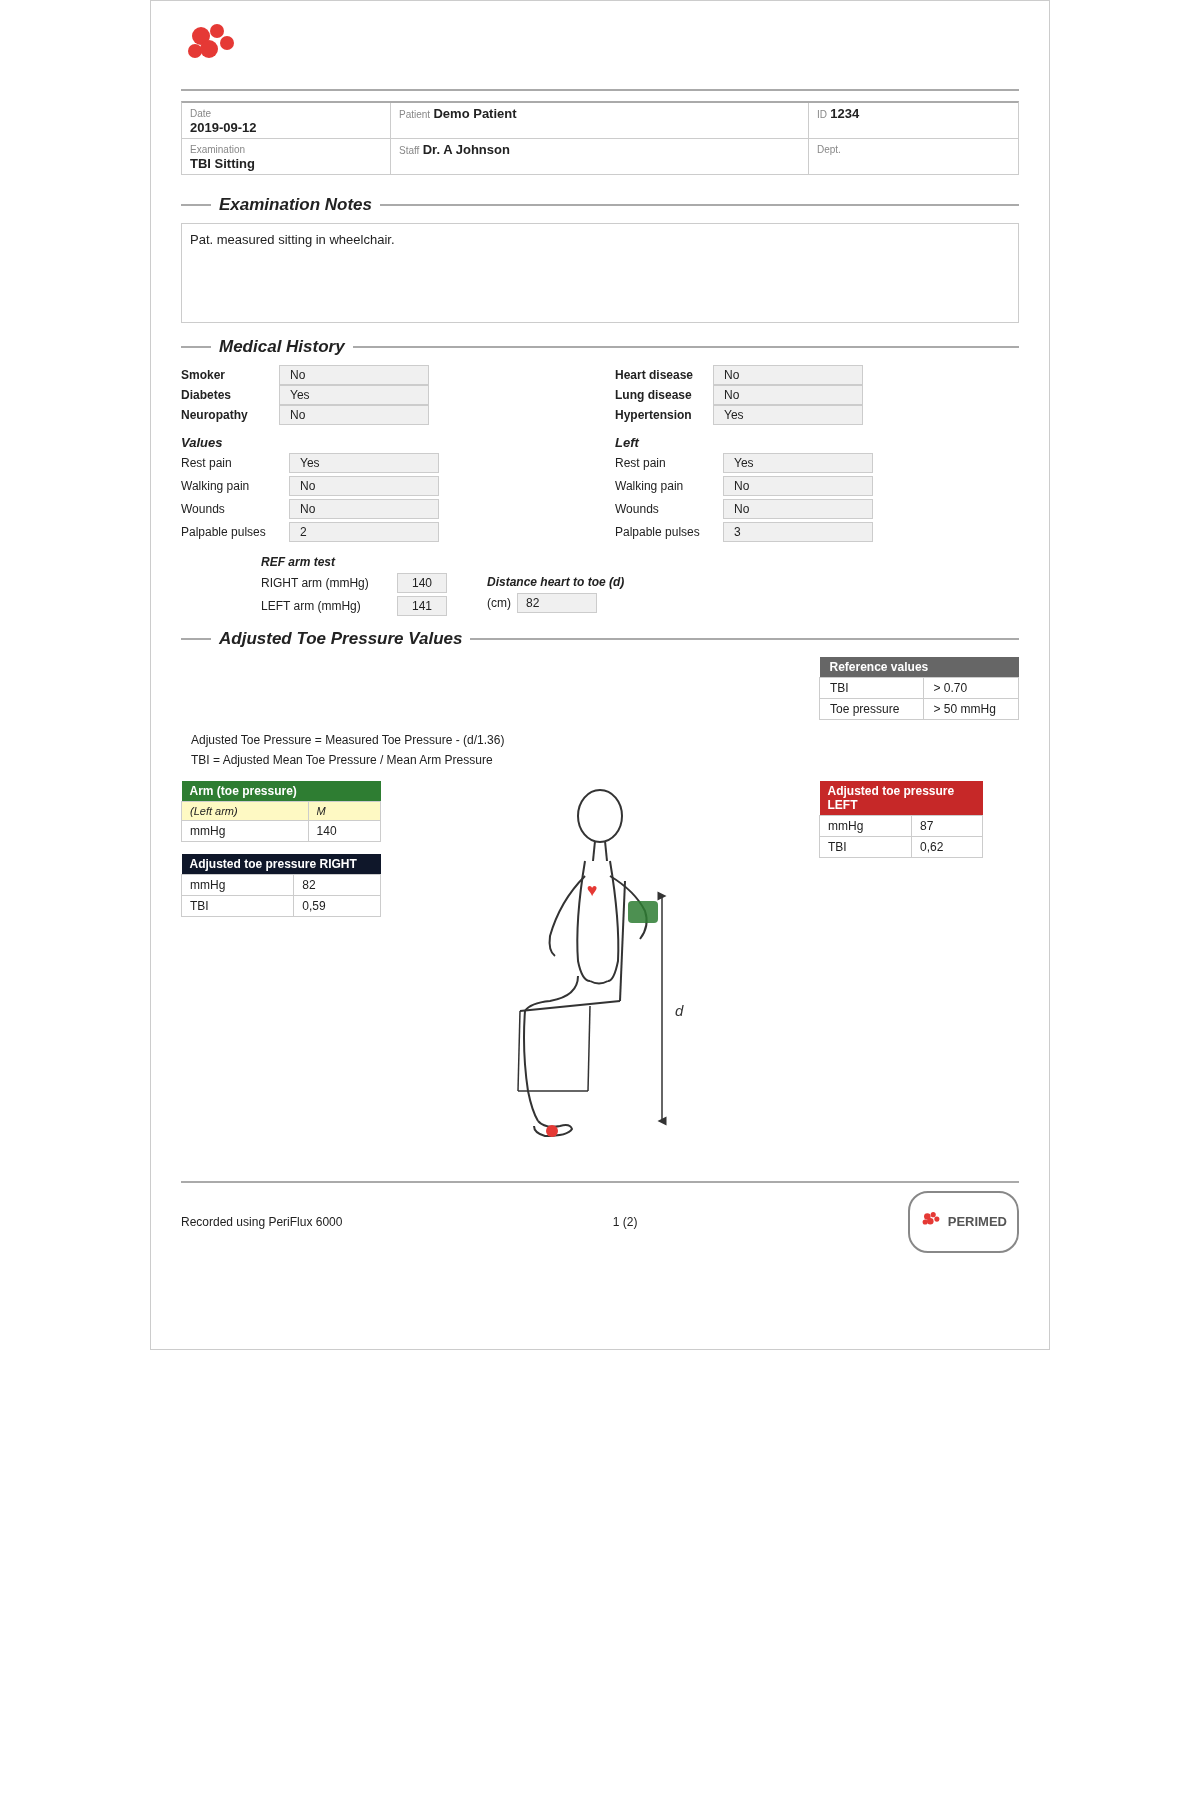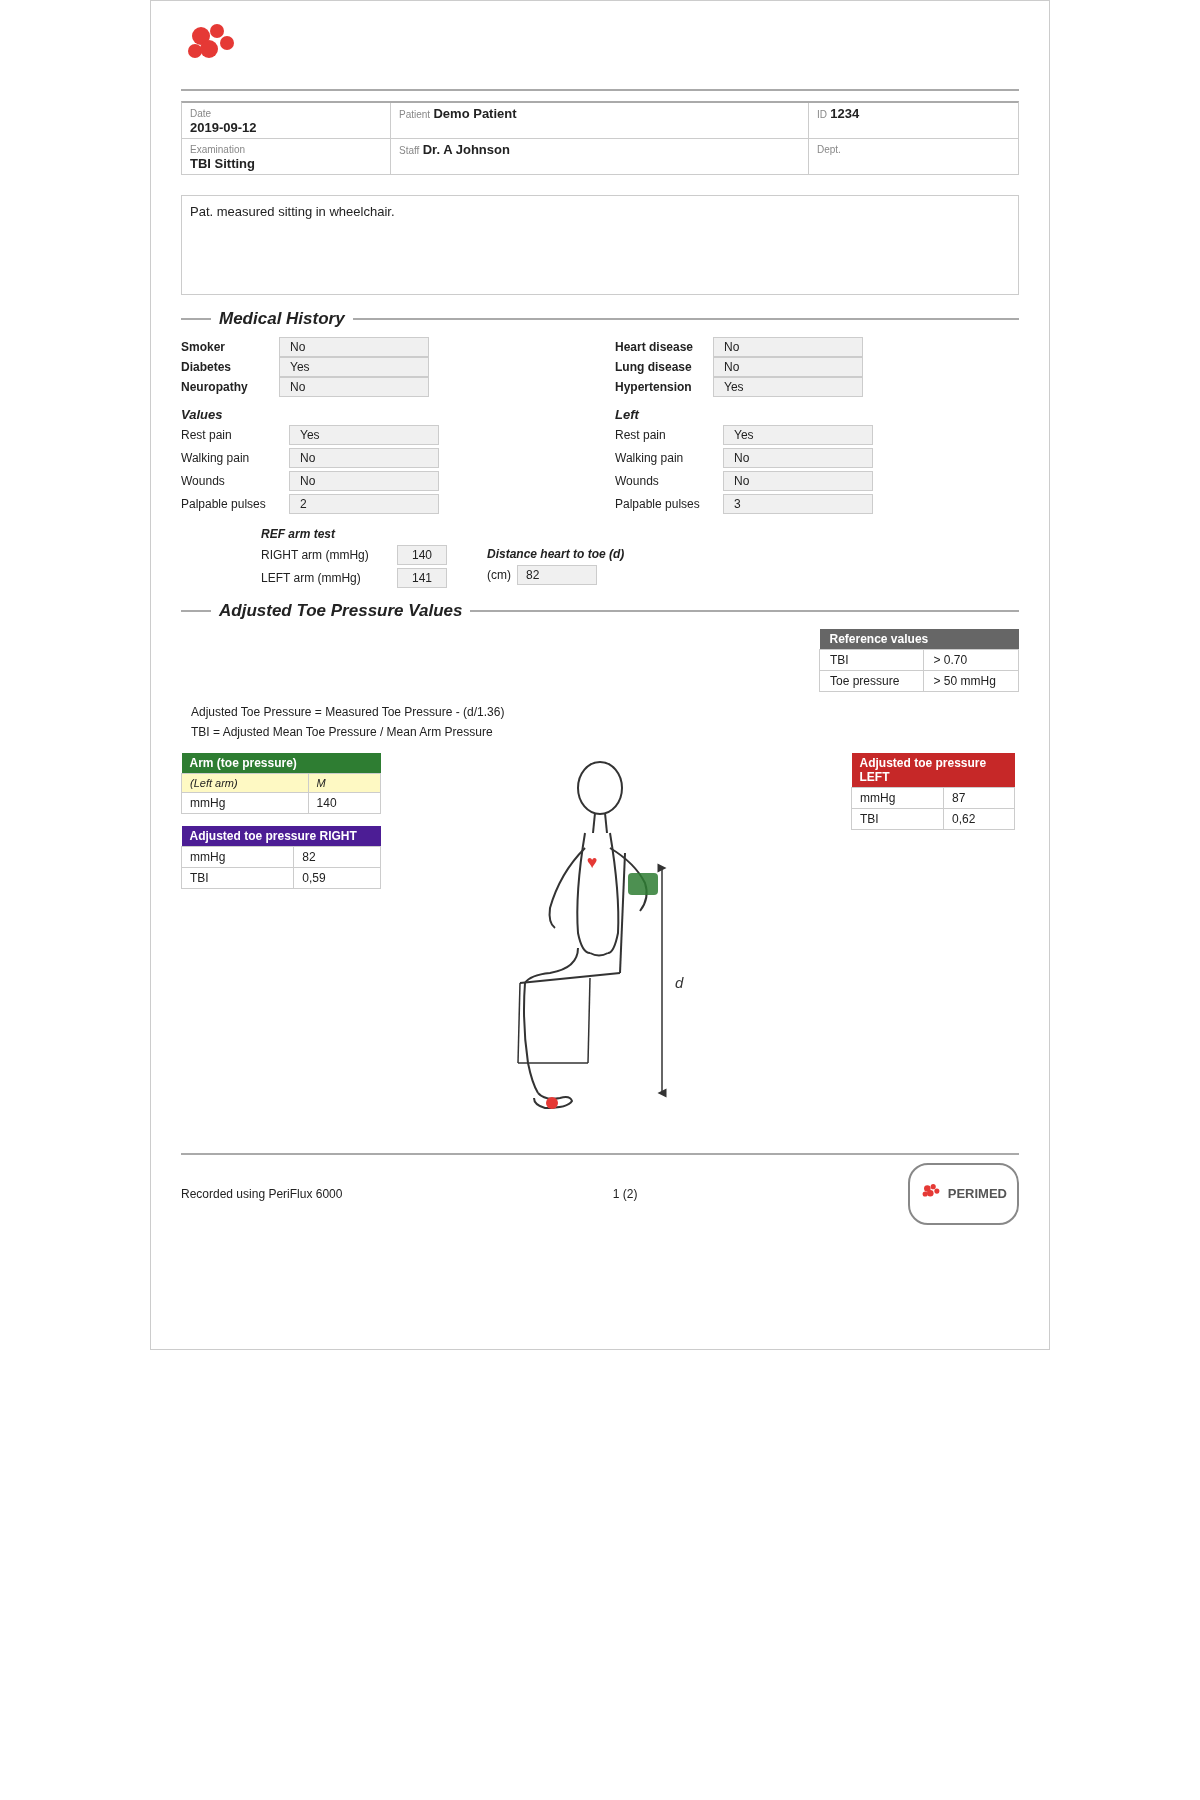--- a/index.html
+++ b/index.html
@@ -263,21 +263,21 @@
       background: #fef9c3;
       font-size: 11px;
       font-style: italic;
     }
     .adj-right-table {
       border-collapse: collapse;
       font-size: 12px;
       width: 200px;
     }
     .adj-right-table th {
-      background: #4c1d95;
+      background: #0f172a;
       color: #fff;
       padding: 3px 8px;
       text-align: left;
       font-size: 12px;
     }
     .adj-right-table td {
       border: 1px solid #ccc;
       padding: 3px 8px;
     }
     .diagram-center {
@@ -290,21 +290,20 @@
     .right-boxes {
       display: flex;
       flex-direction: column;
       gap: 12px;
       min-width: 200px;
     }
     .adj-left-table {
       border-collapse: collapse;
       font-size: 12px;
       width: 164px;
-      margin-left: 32px;
     }
     .adj-left-table th {
       background: #c62828;
       color: #fff;
       padding: 3px 8px;
       text-align: left;
       font-size: 12px;
     }
     .adj-left-table td {
       border: 1px solid #ccc;
@@ -385,20 +384,25 @@
       <div class="info-cell">
         <span class="info-label">Staff</span>
         <span class="info-value">Dr. A Johnson</span>
       </div>
       <div class="info-cell">
         <span class="info-label">Dept.</span>
       </div>
     </div>
   </div>
 
+  <div class="section-header">
+    <div class="section-line-left"></div>
+    <div class="section-title">Examination Notes</div>
+    <div class="section-line-right"></div>
+  </div>
   <div class="exam-notes-box">
     <span>Pat. measured sitting in wheelchair.</span>
   </div>
 
   <div class="section-header">
     <div class="section-line-left"></div>
     <div class="section-title">Medical History</div>
     <div class="section-line-right"></div>
   </div>
 

